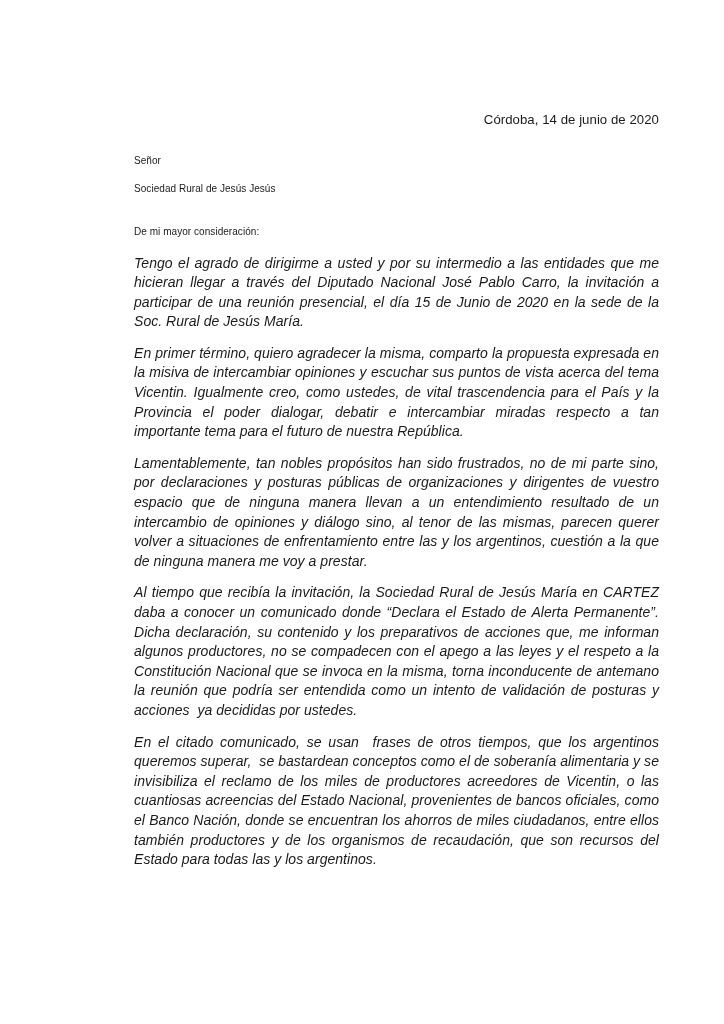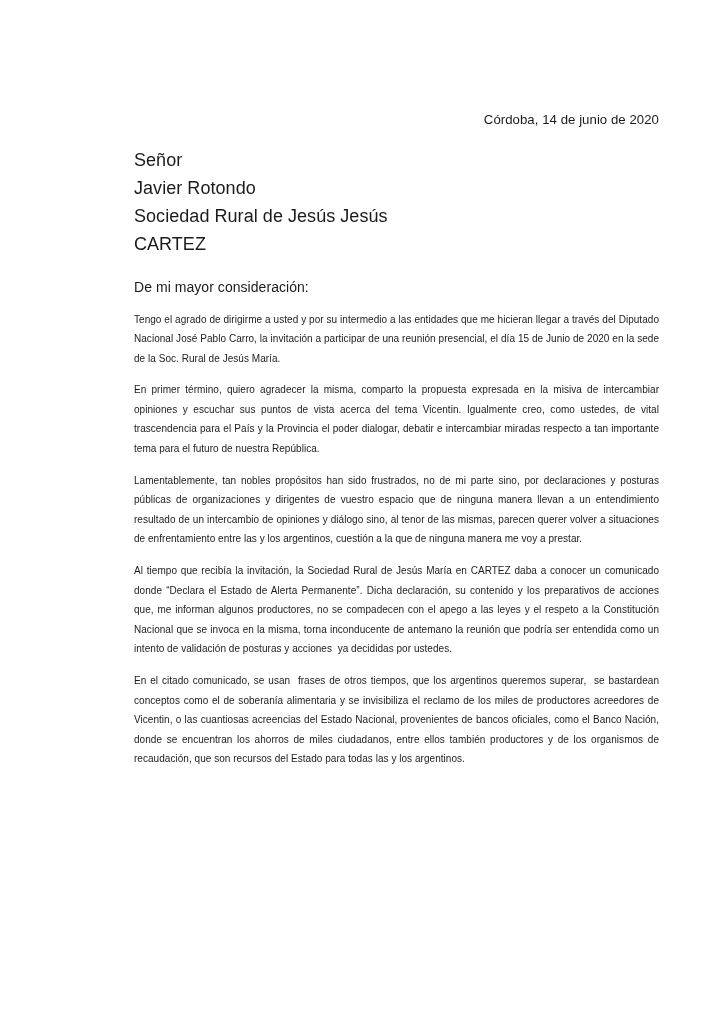--- a/index.html
+++ b/index.html
@@ -29,61 +29,60 @@
     text-align: right;
     font-size: 13.2px;
     line-height: 19.5px;
     margin-top: 110px;
     letter-spacing: 0.05px;
   }
   .addressee-block {
     margin-top: 21px;
   }
   .addressee-line {
-    font-size: 18px;
+    font-size: 10px;
     line-height: 19.5px;
     margin-bottom: 8.5px;
     white-space: pre;
     letter-spacing: 0.05px;
   }
   .salutation {
-    font-size: 14px;
+    font-size: 10px;
     line-height: 19.5px;
     margin-top: 24px;
     letter-spacing: 0.05px;
   }
   .body-block {
     margin-top: 12px;
   }
   .para {
-    font-size: 10px;
+    font-size: 14px;
     line-height: 19.6px;
     text-align: justify;
     text-justify: inter-word;
     margin: 0 0 12px 0;
     letter-spacing: 0.04px;
     white-space: pre-wrap;
+    font-style: italic;
   }
   .para:last-child {
     margin-bottom: 0;
   }
 </style>
 </head>
 <body>
 
 <div class="page">
   <div class="content">
 
     <div class="date-line">Córdoba, 14 de junio de 2020</div>
 
     <div class="addressee-block">
       <div class="addressee-line">Señor</div>
-      <div class="addressee-line">Javier Rotondo</div>
       <div class="addressee-line">Sociedad Rural de Jesús Jesús</div>
-      <div class="addressee-line">CARTEZ</div>
     </div>
 
     <div class="salutation">De mi mayor consideración:</div>
 
     <div class="body-block">
       <p class="para">Tengo el agrado de dirigirme a usted y por su intermedio a las entidades que me hicieran llegar a través del Diputado Nacional José Pablo Carro, la invitación a participar de una reunión presencial, el día 15 de Junio de 2020 en la sede de la Soc. Rural de Jesús María.</p>
       <p class="para">En primer término, quiero agradecer la misma, comparto la propuesta expresada en la misiva de intercambiar opiniones y escuchar sus puntos de vista acerca del tema Vicentin. Igualmente creo, como ustedes, de vital trascendencia para el País y la Provincia el poder dialogar, debatir e intercambiar miradas respecto a tan importante tema para el futuro de nuestra República.</p>
       <p class="para">Lamentablemente, tan nobles propósitos han sido frustrados, no de mi parte sino, por declaraciones y posturas públicas de organizaciones y dirigentes de vuestro espacio que de ninguna manera llevan a un entendimiento resultado de un intercambio de opiniones y diálogo sino, al tenor de las mismas, parecen querer volver a situaciones de enfrentamiento entre las y los argentinos, cuestión a la que de ninguna manera me voy a prestar.</p>
       <p class="para">Al tiempo que recibía la invitación, la Sociedad Rural de Jesús María en CARTEZ daba a conocer un comunicado donde “Declara el Estado de Alerta Permanente”. Dicha declaración, su contenido y los preparativos de acciones que, me informan algunos productores, no se compadecen con el apego a las leyes y el respeto a la Constitución Nacional que se invoca en la misma, torna inconducente de antemano la reunión que podría ser entendida como un intento de validación de posturas y acciones  ya decididas por ustedes.</p>
       <p class="para">En el citado comunicado, se usan  frases de otros tiempos, que los argentinos queremos superar,  se bastardean conceptos como el de soberanía alimentaria y se invisibiliza el reclamo de los miles de productores acreedores de Vicentin, o las cuantiosas acreencias del Estado Nacional, provenientes de bancos oficiales, como el Banco Nación, donde se encuentran los ahorros de miles ciudadanos, entre ellos también productores y de los organismos de recaudación, que son recursos del Estado para todas las y los argentinos.</p>

